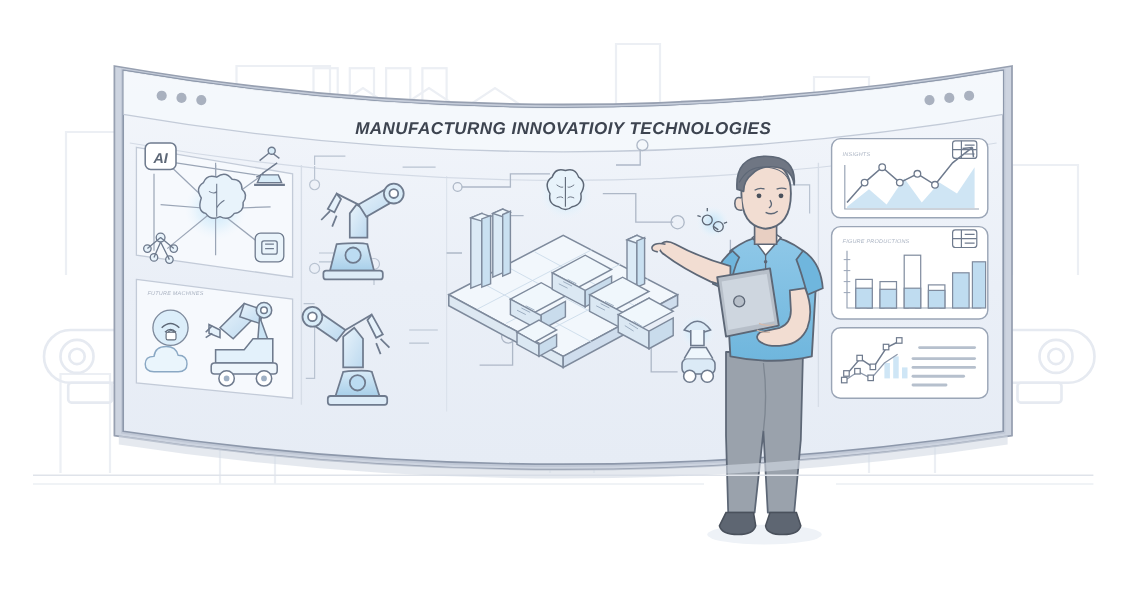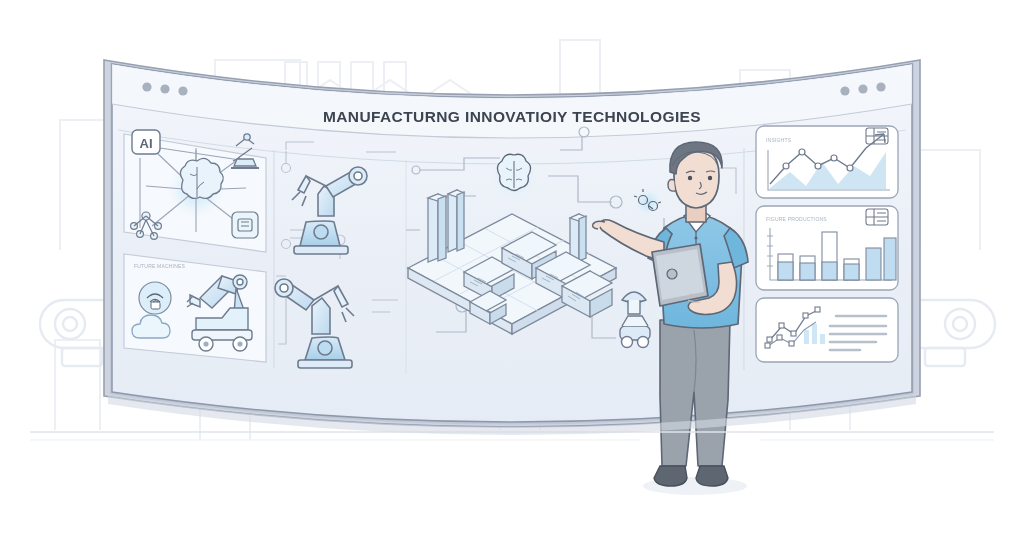--- a/index.html
+++ b/index.html
@@ -2,21 +2,21 @@
 <html><head>
 <meta charset="utf-8">
 <style>
   html,body{margin:0;padding:0;}
   body{
     width:1024px;height:536px;overflow:hidden;
     background:#ffffff;
     font-family:"Liberation Sans", sans-serif;
     position:relative;
   }
-  #stage{position:absolute;inset:0;width:1024px;height:404px;}
+  #stage{position:absolute;inset:0;width:1024px;height:404px;font-style:italic;}
   #stage svg{display:block;width:1024px;height:536px;}
   .ttl{
     font-family:"Liberation Sans", sans-serif;
     font-weight:bold;
     fill:#3d4450;
     letter-spacing:0.4px;
   }
   .blurtxt{fill:#aab3c2;font-size:5px;font-family:"Liberation Sans",sans-serif;letter-spacing:.2px;}
 </style>
 </head>

